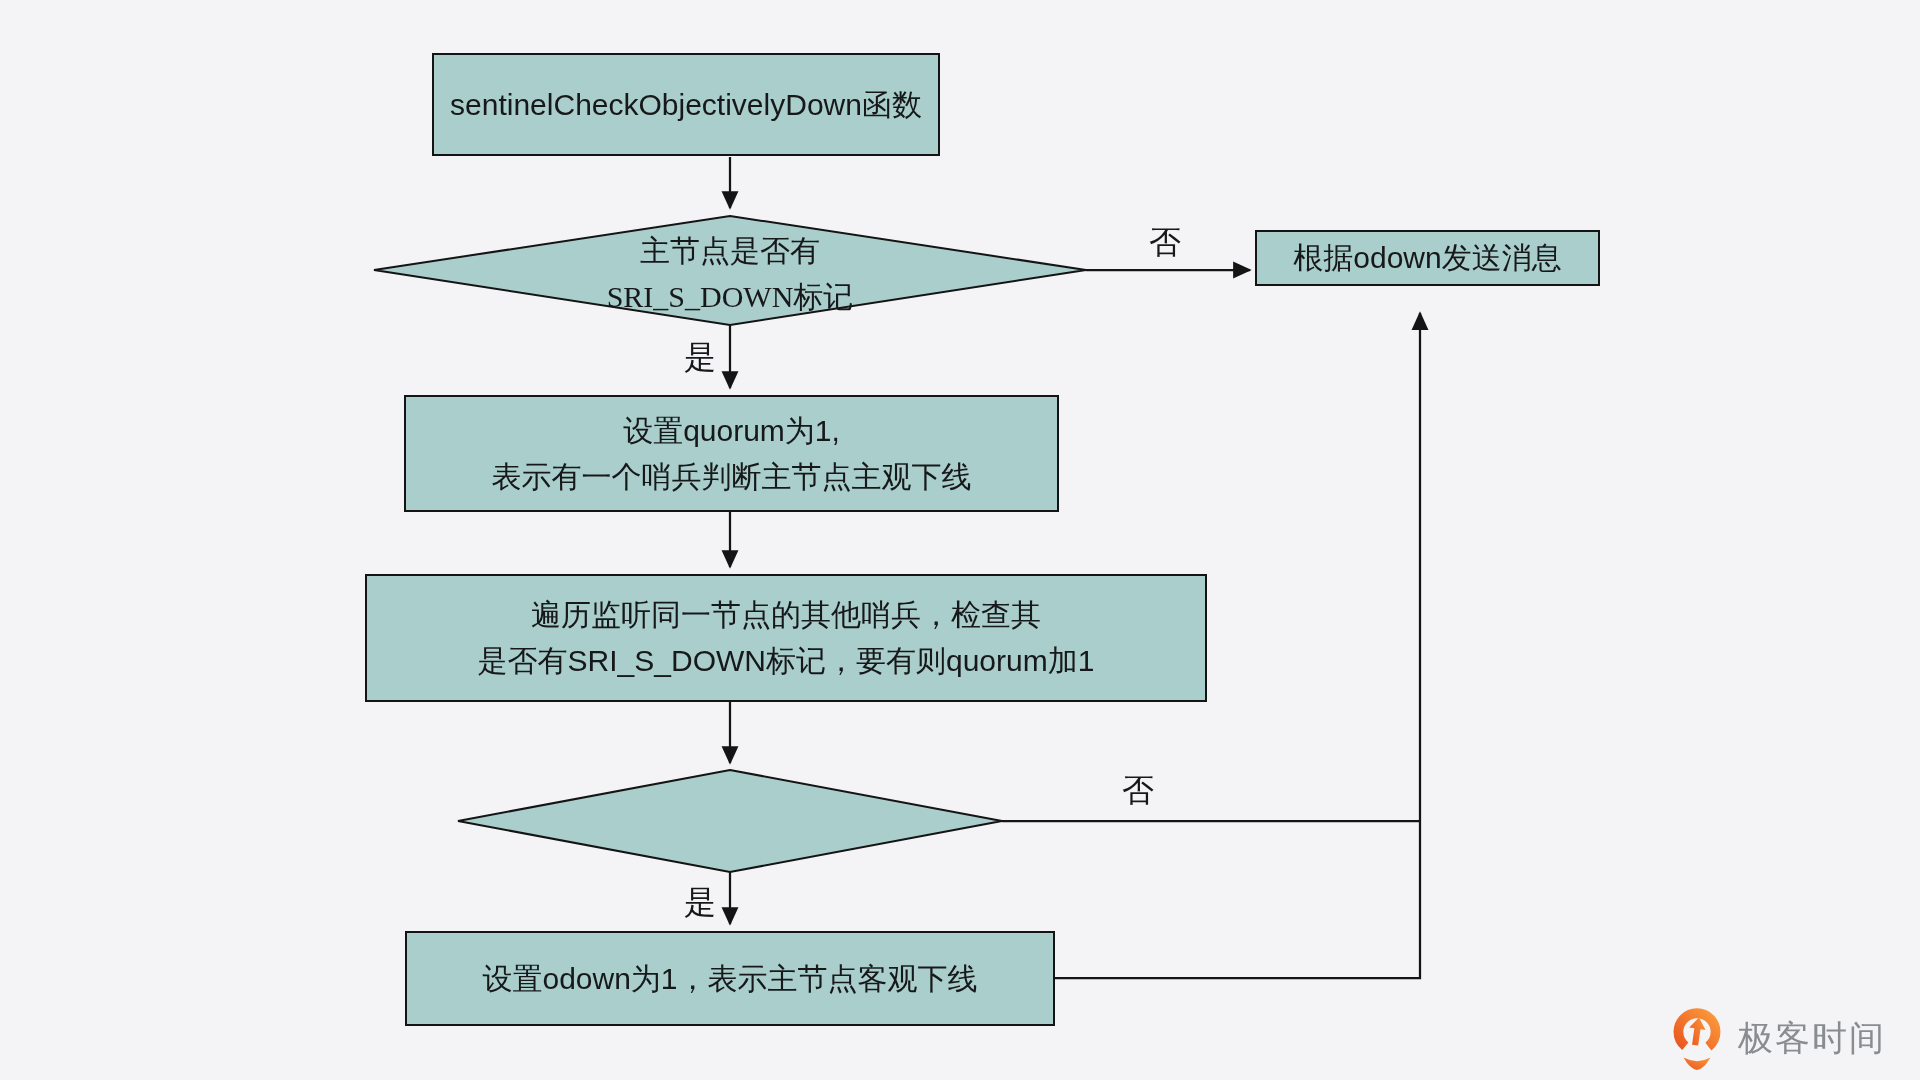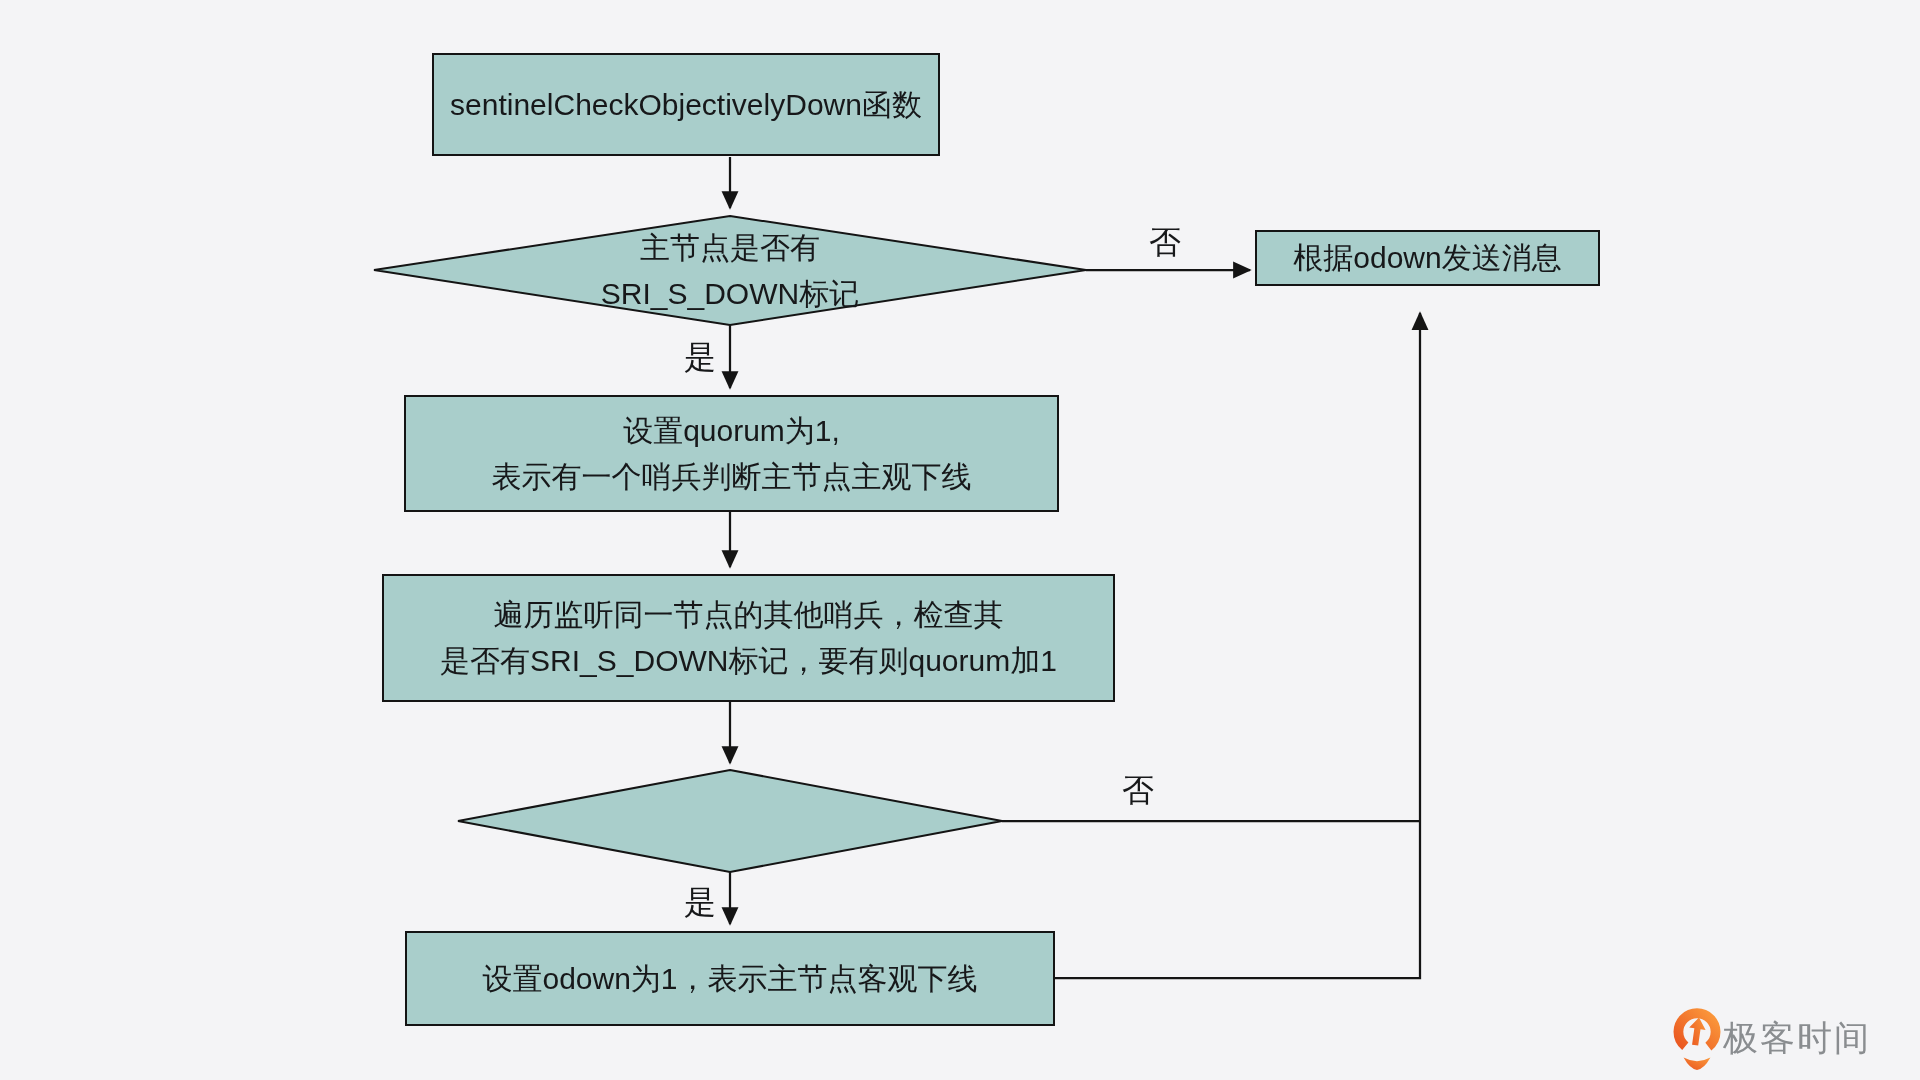--- a/index.html
+++ b/index.html
@@ -30,34 +30,35 @@
     text-align:center;
   }
   .node-label{
     white-space:pre-line;
     font-size:30px;
     line-height:46px;
     color:var(--text-color);
   }
   .diamond-label{
     position:absolute;
-    display:flex;align-items:center;justify-content:center;
+    display:flex;align-items:flex-end;justify-content:center;
     text-align:center;
+    font-family:Liberation Serif, serif;
   }
   .edge-label{
     position:absolute;
     width:64px;height:40px;
     display:flex;align-items:center;justify-content:center;
     font-size:32px;
     color:var(--text-color);
   }
   .brand{
     position:absolute;
     left:1672px;top:1006px;
-    display:flex;align-items:center;gap:1px;
+    display:flex;align-items:center;gap:16px;
   }
   .brand-text{
     font-size:35px;
     font-weight:500;
     letter-spacing:2px;
     color:var(--brand-text-color);
   }
 </style>
 </head>
 <body>
@@ -90,21 +91,21 @@
 
   <div class="node" style="left:1255px;top:230px;width:345px;height:56px;">
     <span class="node-label">根据odown发送消息</span>
   </div>
 
   <div class="node" style="left:404px;top:395px;width:655px;height:117px;">
     <span class="node-label">设置quorum为1,
 表示有一个哨兵判断主节点主观下线</span>
   </div>
 
-  <div class="node" style="left:382px;top:574px;width:733px;height:128px;text-align:center;">
+  <div class="node" style="left:365px;top:574px;width:842px;height:128px;text-align:center;">
     <span class="node-label">遍历监听同一节点的其他哨兵，检查其
 是否有SRI_S_DOWN标记，要有则quorum加1</span>
   </div>
 
   <div class="node" style="left:405px;top:931px;width:650px;height:95px;">
     <span class="node-label">设置odown为1，表示主节点客观下线</span>
   </div>
 
   <div class="diamond-label" style="left:480px;top:222px;width:500px;height:98px;">
     <span class="node-label">主节点是否有

